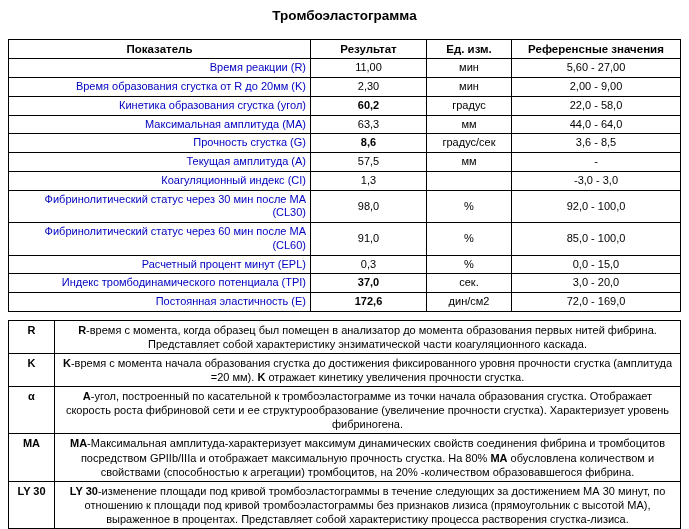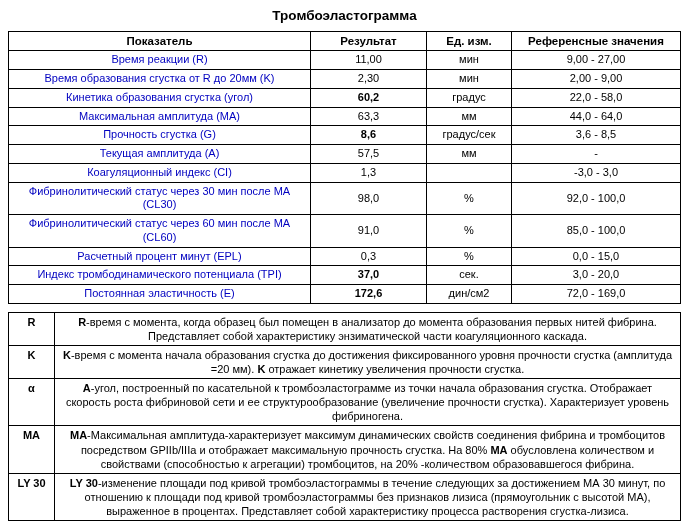--- a/index.html
+++ b/index.html
@@ -9,40 +9,40 @@
     background: #ffffff;
     font-family: "Liberation Sans", sans-serif;
     color: #000;
     overflow: hidden;
   }
   .page { padding: 5px 8px 0 8px; }
   .title {
     text-align: center;
     font-size: 13.5px;
     font-weight: 700;
-    margin: 3px 0 8px 0;
+    margin: 3px 0 16px 0;
   }
   table { border-collapse: collapse; width: 100%; table-layout: fixed; }
   td, th {
     border: 1px solid #000;
     font-size: 11px;
     line-height: 1.25;
     padding: 2px 4px;
     overflow: hidden;
     vertical-align: middle;
   }
   .main-table th {
     font-size: 11.5px;
     font-weight: 700;
     text-align: center;
     padding: 2px 16px;
     height: 18px;
   }
   .main-table tbody tr { height: 18px; }
-  .main-table .name  { color: #0000C0; text-align: center; }
+  .main-table .name  { color: #0000C0; text-align: right; }
   .main-table .result, .main-table .unit, .main-table .ref { text-align: center; }
   .bold { font-weight: 700; }
   .legend { margin-top: 8px; }
   .legend .key {
     font-weight: 700;
     text-align: center;
     vertical-align: top;
     padding-top: 3px;
     font-size: 11px;
   }
@@ -74,21 +74,21 @@
         <th>Результат</th>
         <th>Ед. изм.</th>
         <th>Референсные значения</th>
       </tr>
     </thead>
     <tbody>
       <tr>
         <td class="name">Время реакции (R)</td>
         <td class="result">11,00</td>
         <td class="unit">мин</td>
-        <td class="ref">9,00 - 27,00</td>
+        <td class="ref">5,60 - 27,00</td>
       </tr>
       <tr>
         <td class="name">Время образования сгустка от R до 20мм (K)</td>
         <td class="result">2,30</td>
         <td class="unit">мин</td>
         <td class="ref">2,00 - 9,00</td>
       </tr>
       <tr>
         <td class="name">Кинетика образования сгустка (угол)</td>
         <td class="result bold">60,2</td>

